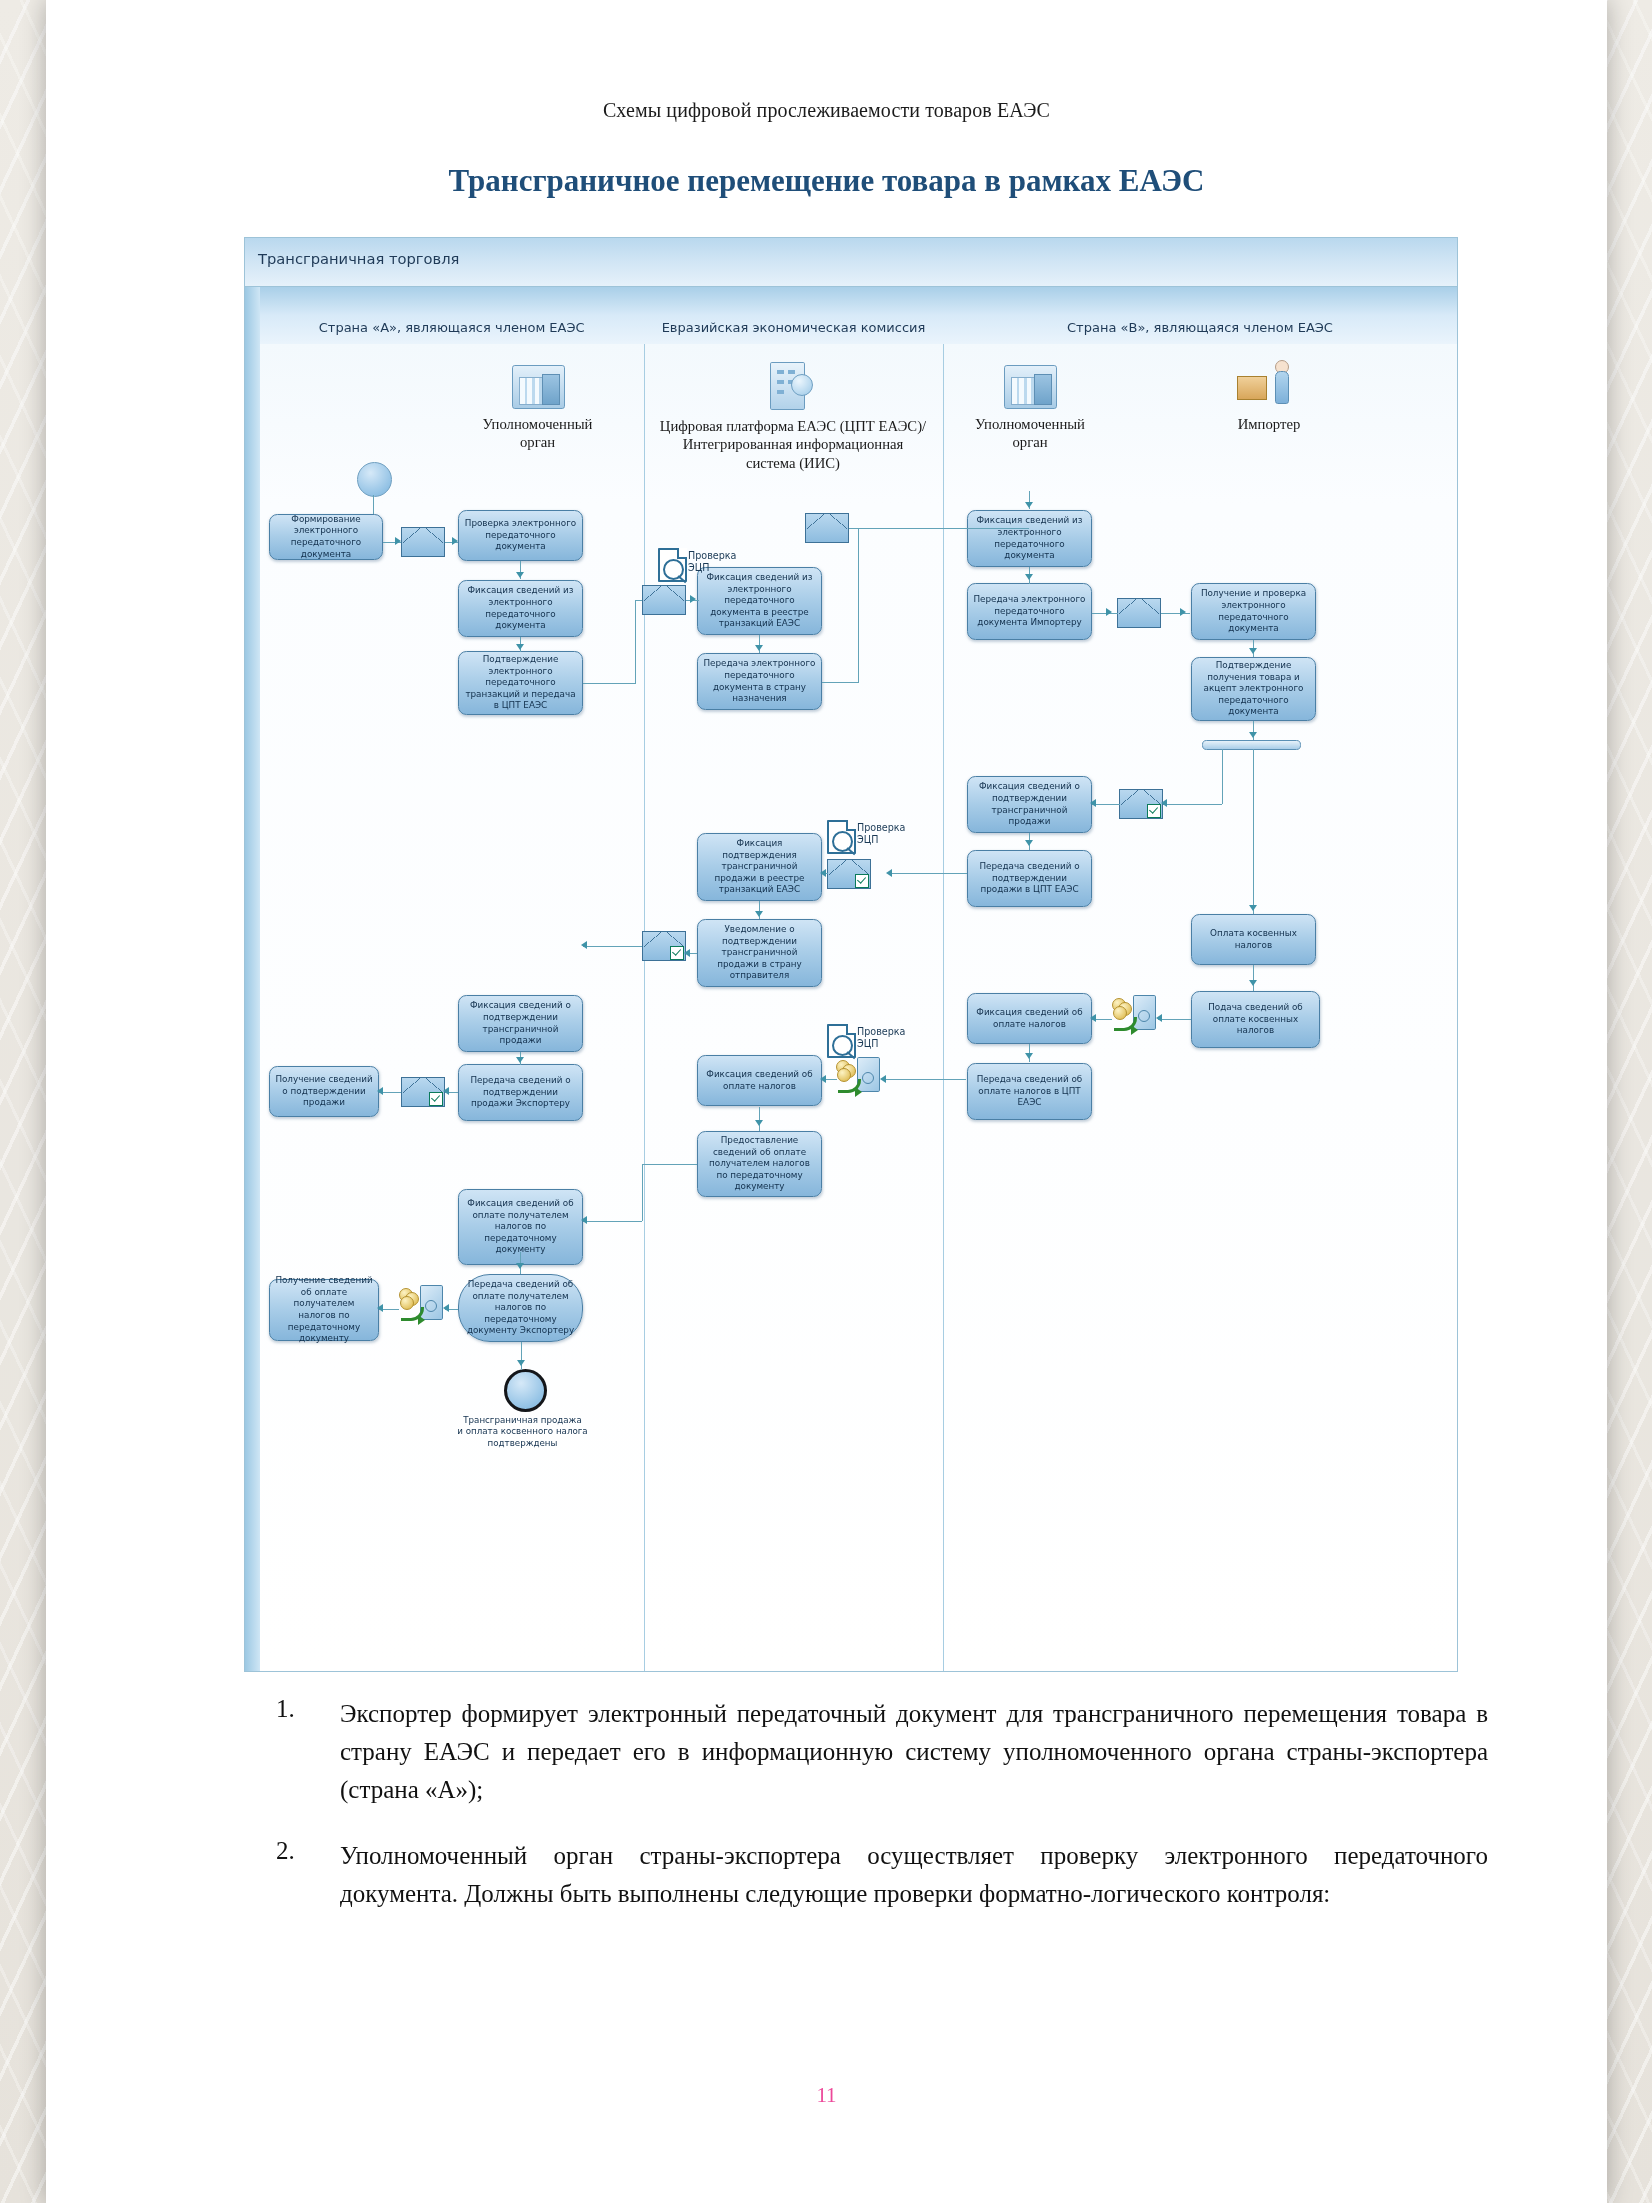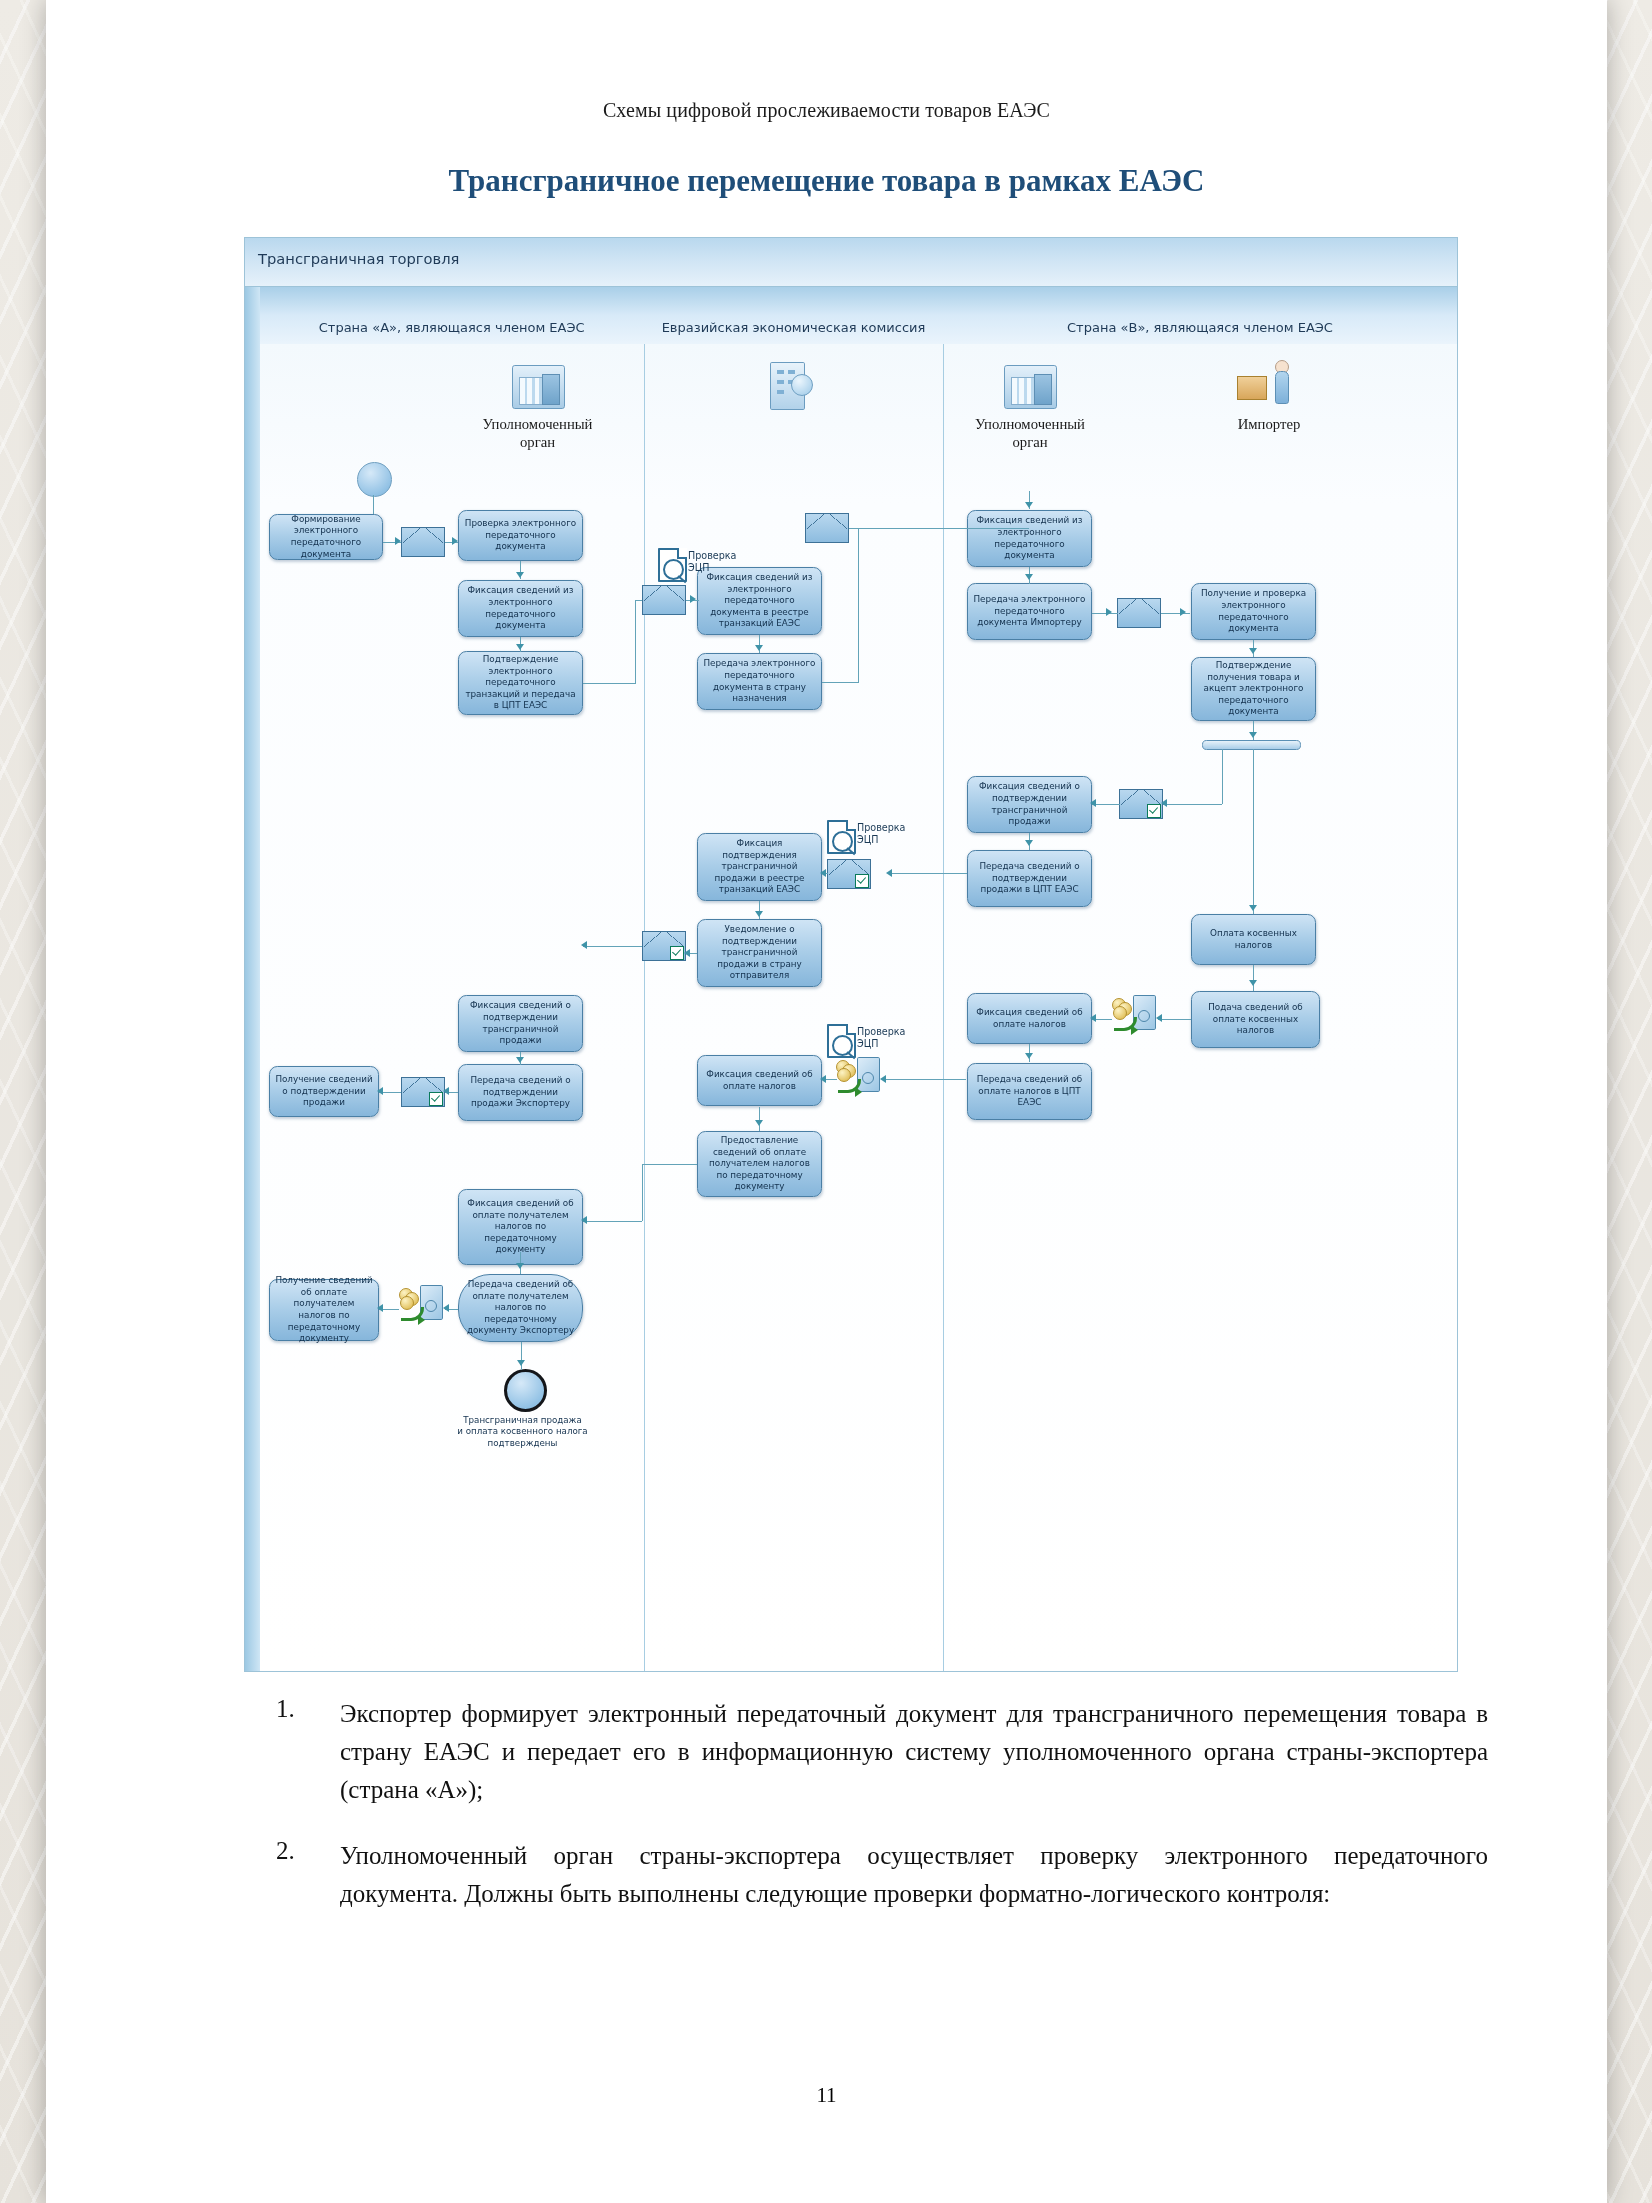--- a/index.html
+++ b/index.html
@@ -31,21 +31,21 @@
   .doc-header{
     position:absolute;top:99px;left:0;width:1561px;text-align:center;
     font-size:20px;color:#1b1b1b;letter-spacing:0.1px;
   }
   .doc-title{
     position:absolute;top:163px;left:0;width:1561px;text-align:center;
     font-size:31px;font-weight:bold;color:#1f4e79;
   }
   .page-number{
     position:absolute;top:2083px;left:0;width:1561px;text-align:center;
-    font-size:21px;color:#000000;
+    font-size:21px;color:#ec4899;
   }
 
   
   .body-list{position:absolute;left:230px;top:1695px;width:1212px;}
   .para{display:flex;margin-bottom:27.5px;}
   .para-num{width:64px;flex:0 0 64px;font-size:25px;color:#111;}
   .para-text{
     flex:1;font-size:25px;line-height:1.52;color:#111;
     text-align:justify;text-justify:inter-word;
   }
@@ -304,20 +304,21 @@
       </div>
       <div class="actor-name">Уполномоченный<br>орган</div>
     </div>
 
     <div class="actor" style="left:404px;top:118px;width:288px;">
       <div style="position:relative;height:61px;">
         <div class="ic-server" style="left:121px;top:5.5px;">
           <div class="ic-globe"></div>
         </div>
       </div>
+      <div class="actor-name">Цифровая платформа ЕАЭС (ЦПТ ЕАЭС)/<br>Интегрированная информационная<br>система (ИИС)</div>
     </div>
 
     <div class="actor" style="left:707px;top:118px;width:156px;">
       <div style="position:relative;height:59px;">
         <div class="ic-building" style="left:52px;top:9.2px;"></div>
       </div>
       <div class="actor-name">Уполномоченный<br>орган</div>
     </div>
 
     <div class="actor" style="left:946px;top:118px;width:156px;">

